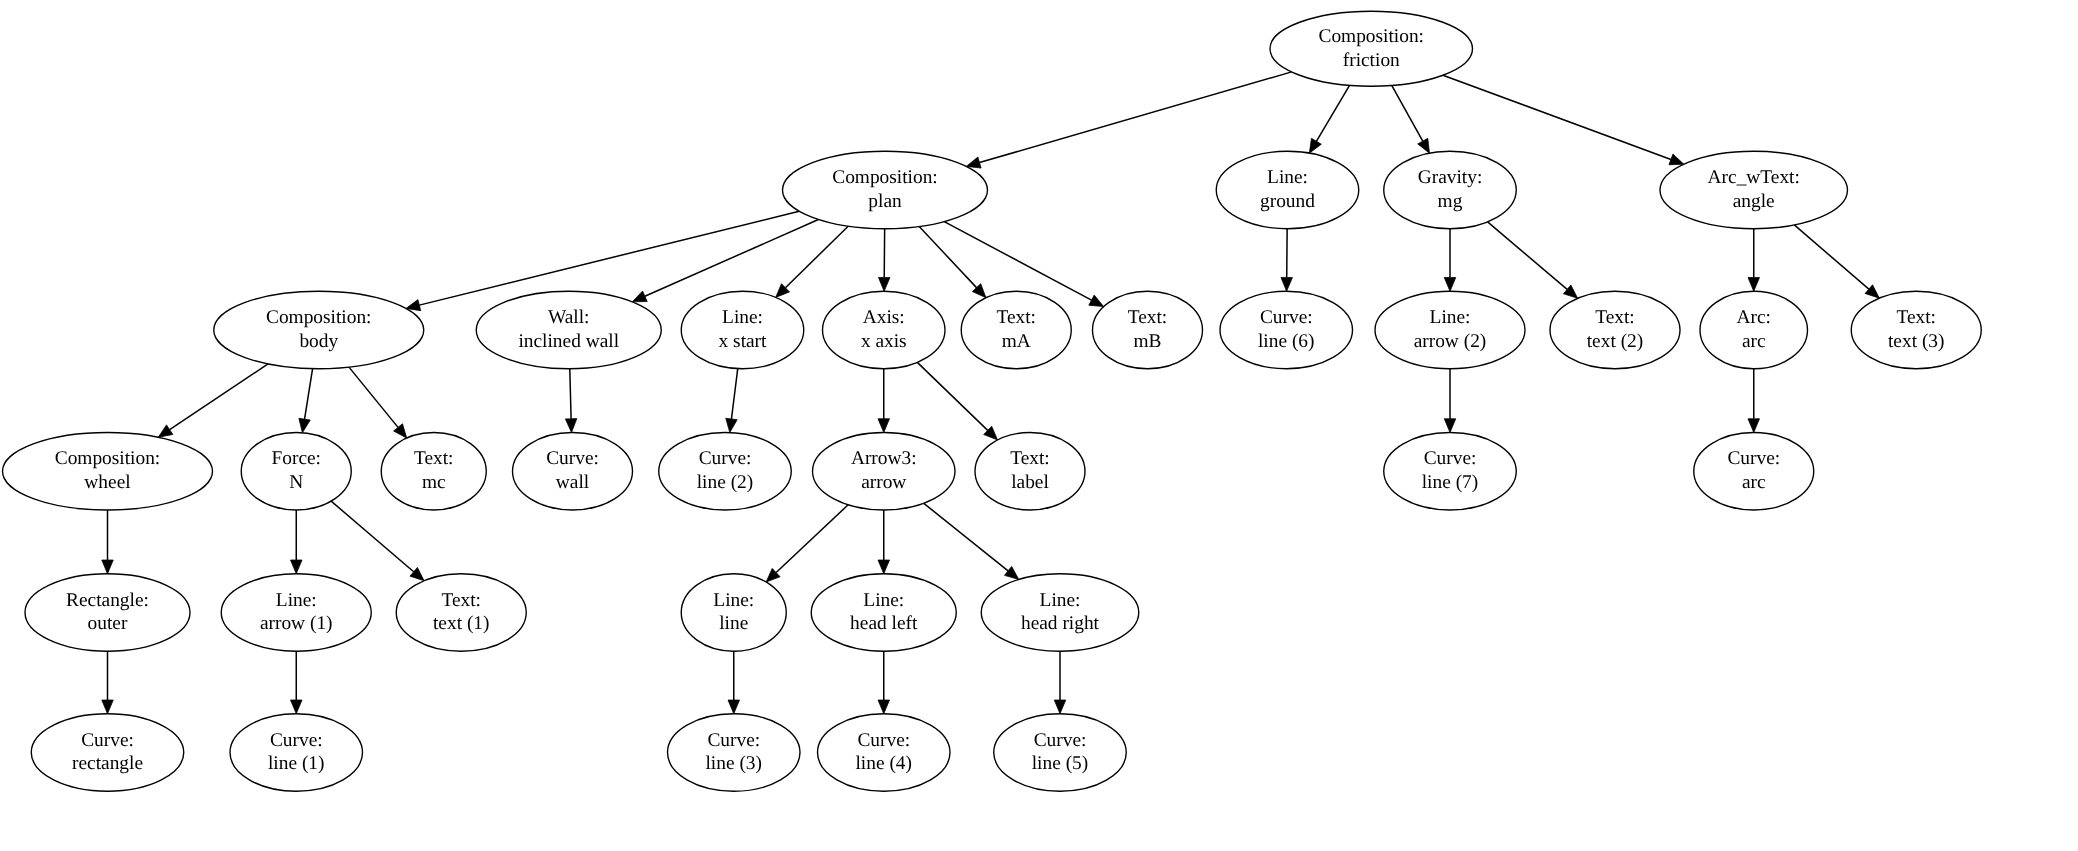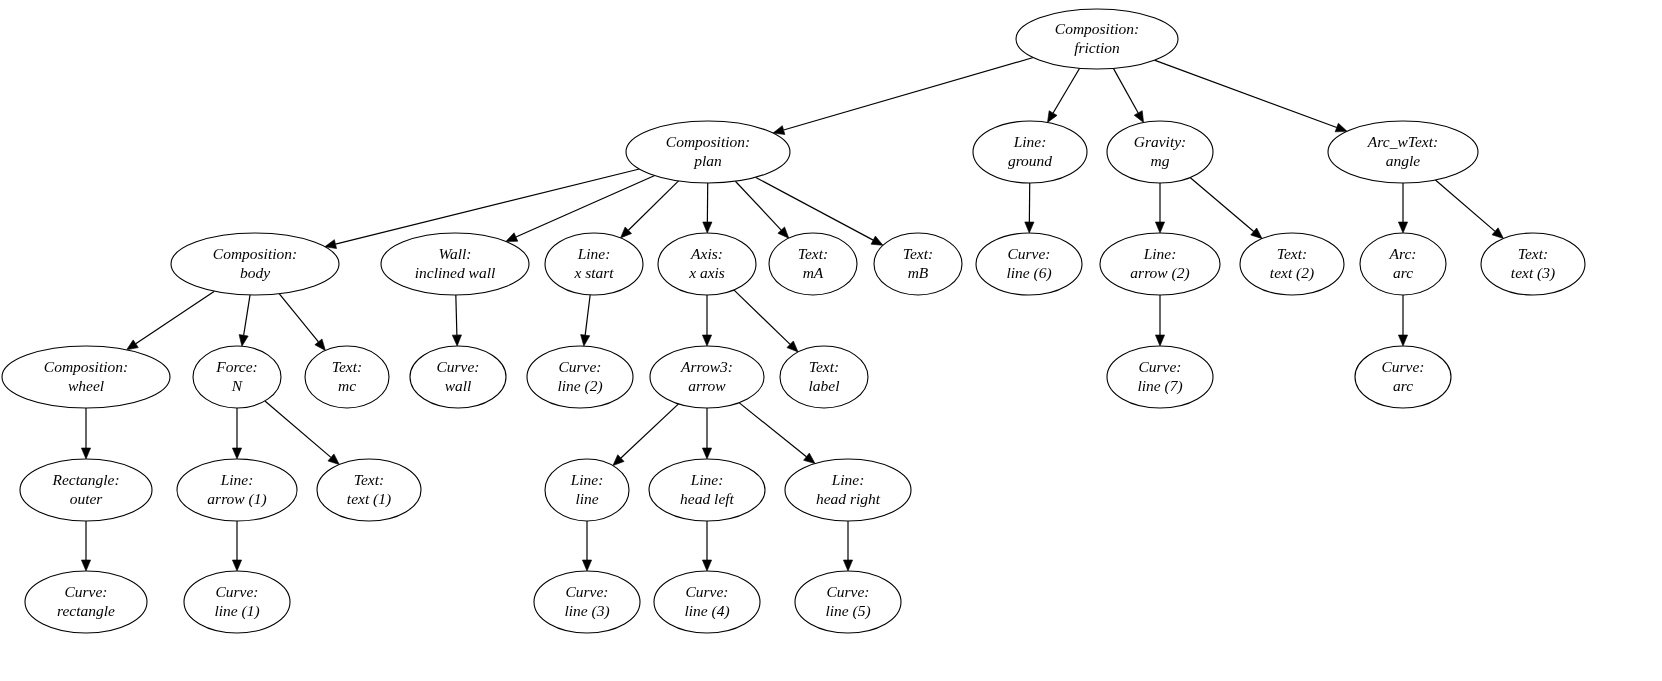--- a/index.html
+++ b/index.html
@@ -11,21 +11,20 @@
     width: 1662px;
     height: 681px;
     overflow: hidden;
     font-family: "Liberation Serif", "DejaVu Serif", serif;
   }
   #graph-root {
     position: relative;
     width: 1662px;
     height: 681px;
     background: #ffffff;
-    font-style: italic;
   }
   svg#graph-canvas {
     display: block;
     width: 1662px;
     height: 681px;
   }
   .node-ellipse {
     fill: #ffffff;
     stroke: #000000;
     stroke-width: 1.1;

